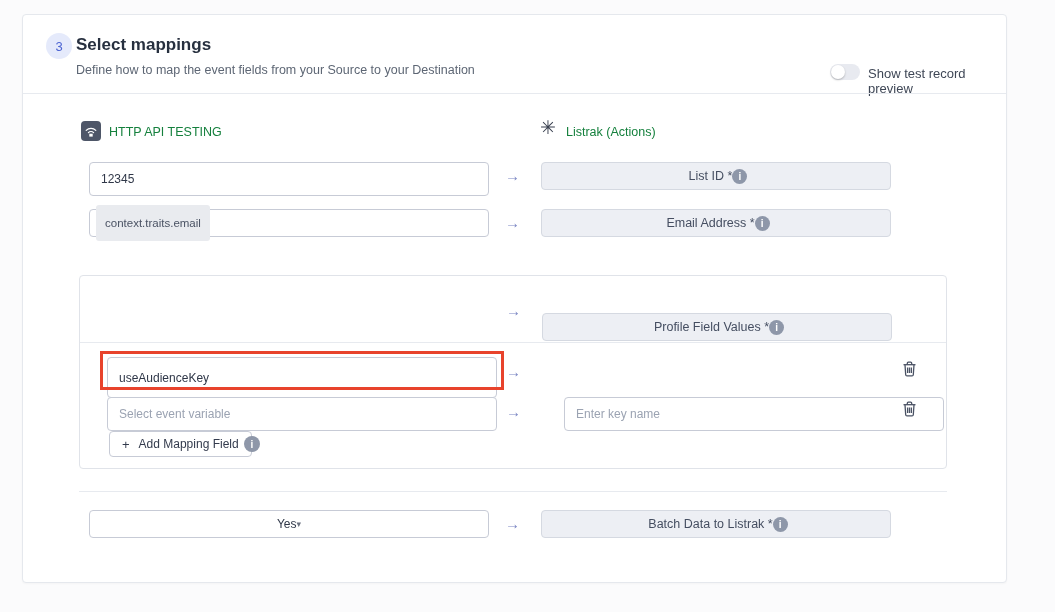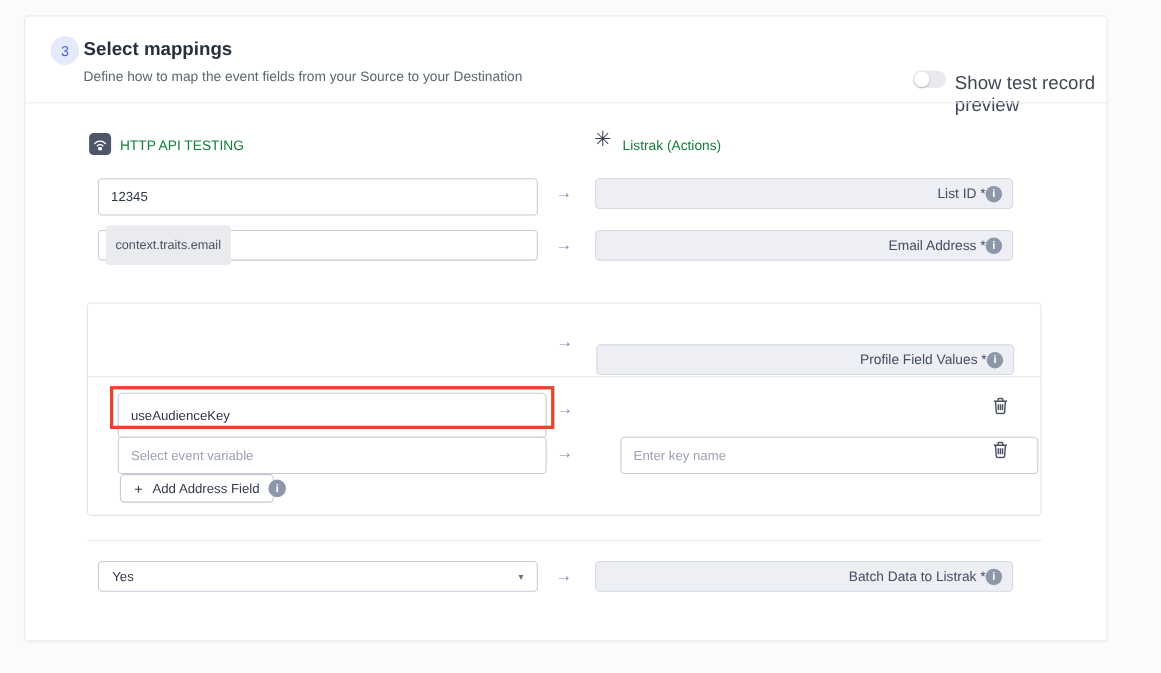--- a/index.html
+++ b/index.html
@@ -11,54 +11,54 @@
   }
   .abs { position:absolute; }
   
   .step-badge { left:23px; top:18px; width:26px; height:26px; border-radius:50%;
     background:#e5eafb; color:#4c63d2; font-size:13px; display:flex; align-items:center; justify-content:center; }
   .title { left:53px; top:20px; font-size:17px; font-weight:700; color:#27303f; }
   .subtitle { left:53px; top:48px; font-size:12.5px; color:#5d6674; }
   .toggle { left:807px; top:49px; width:30px; height:16px; border-radius:8px; background:#e8eaf0; cursor:pointer; }
   .knob { position:absolute; left:1px; top:1px; width:14px; height:14px; border-radius:50%;
     background:#fff; box-shadow:0 1px 2px rgba(0,0,0,0.25); }
-  .toggle-label { left:845px; top:51px; font-size:17px; color:#3f4756; }
+  .toggle-label { left:845px; top:51px; font-size:13px; color:#3f4756; }
   .header-divider { left:0; top:78px; width:983px; height:1px; background:#e7eaef; }
   
   .src-icon { left:58px; top:106px; width:20px; height:20px; background:#4e5668; border-radius:4px;
     display:flex; align-items:center; justify-content:center; }
   .col-label { font-size:12.5px; color:#15803d; }
   .src-label { left:86px; top:110px; }
   .dst-icon { left:517px; top:103px; font-size:19px; color:#3a4150; line-height:1; }
   .dst-label { left:543px; top:110px; }
   
   .tinput { height:28px; border:1px solid #c7cbd6; border-radius:4px; background:#fff;
     font-family:"Liberation Sans", sans-serif; font-size:12px; color:#2f3748; padding:16px 11px; outline:none; }
   .tinput::placeholder { color:#9ba3b2; }
-  .dst-field { left:518px; width:380px; height:28px; background:#edeff4; border:1px solid #d5d9e1;
-    border-radius:4px; display:flex; align-items:center; justify-content:flex-end;
+  .dst-field { left:518px; width:350px; height:28px; background:#edeff4; border:1px solid #d5d9e1;
+    border-radius:4px; display:flex; align-items:center; justify-content:center;
     padding:0 9px 0 13px; font-size:12.5px; color:#454e61; }
   .info { width:15px; height:15px; border-radius:50%; background:#8e97a9; color:#fff;
     font-size:10px; font-weight:700; display:flex; align-items:center; justify-content:center; flex:0 0 auto; }
   .arrow { font-size:15px; color:#7d88c4; line-height:1; }
   .token-box { left:66px; top:194px; width:400px; height:28px; border:1px solid #c7cbd6; border-radius:4px;
     display:flex; align-items:center; padding:0 6px; background:#fff; }
   .token { background:#e9ebef; border-radius:3px; padding:12px 9px; font-size:11.5px; color:#4a5263; }
   
   .group-box { left:56px; top:260px; width:868px; height:194px; border:1px solid #e0e3e9; border-radius:4px; }
   .gb-divider { left:0; top:66px; width:866px; height:1px; background:#e7eaef; }
   .highlight { left:20px; top:75px; width:404px; height:39px; border:3px solid #e8432c; pointer-events:none; z-index:2; }
   .trash-btn { background:none; border:none; cursor:pointer; padding:0; }
   .add-btn { left:29px; top:155px; height:26px; padding:0 12px; border:1px solid #c7cbd6; border-radius:4px;
     background:#fff; font-family:"Liberation Sans", sans-serif; font-size:12px; color:#333b4d;
     display:flex; align-items:center; gap:9px; cursor:pointer; }
   .add-plus { font-size:13px; color:#333b4d; }
   .bottom-divider { left:56px; top:476px; width:868px; height:1px; background:#e7eaef; }
   .select { left:66px; top:495px; width:400px; height:28px; border:1px solid #c7cbd6; border-radius:4px;
-    background:#fff; display:flex; align-items:center; justify-content:space-between; padding:0 12px;
+    background:#fff; display:flex; align-items:center; justify-content:center; padding:0 12px;
     font-size:12px; color:#2f3748; cursor:pointer; }
   .caret { font-size:9px; color:#6b7280; }
 </style>
 </head>
 <body>
 
 <div class="card">
 
   <div class="abs step-badge">3</div>
   <div class="abs title">Select mappings</div>
@@ -123,21 +123,21 @@
       <svg width="15" height="16" viewBox="0 0 15 16" fill="none" stroke="#4a5264" stroke-width="1.3">
         <path d="M1.5 3.7h12"></path>
           <path d="M5.3 3.7V2.2a1 1 0 0 1 1-1h2.4a1 1 0 0 1 1 1v1.5"></path>
         <path d="M3 3.7l.7 10a1.3 1.3 0 0 0 1.3 1.2h5a1.3 1.3 0 0 0 1.3-1.2l.7-10"></path>
         <path d="M5.6 6.6v5.4M7.5 6.6v5.4M9.4 6.6v5.4"></path>
       </svg>
     </button>
 
     <button class="abs add-btn">
       <span class="add-plus">+</span>
-      <span>Add Address Field</span>
+      <span>Add Mapping Field</span>
     </button>
     <span class="abs info" style="left:164px; top:160px; width:16px; height:16px;">i</span>
   </div>
 
   <div class="abs bottom-divider"></div>
   <div class="abs select">
     <span>Yes</span>
     <span class="caret">▾</span>
   </div>
   <span class="abs arrow" style="left:482px; top:501px;">→</span>

